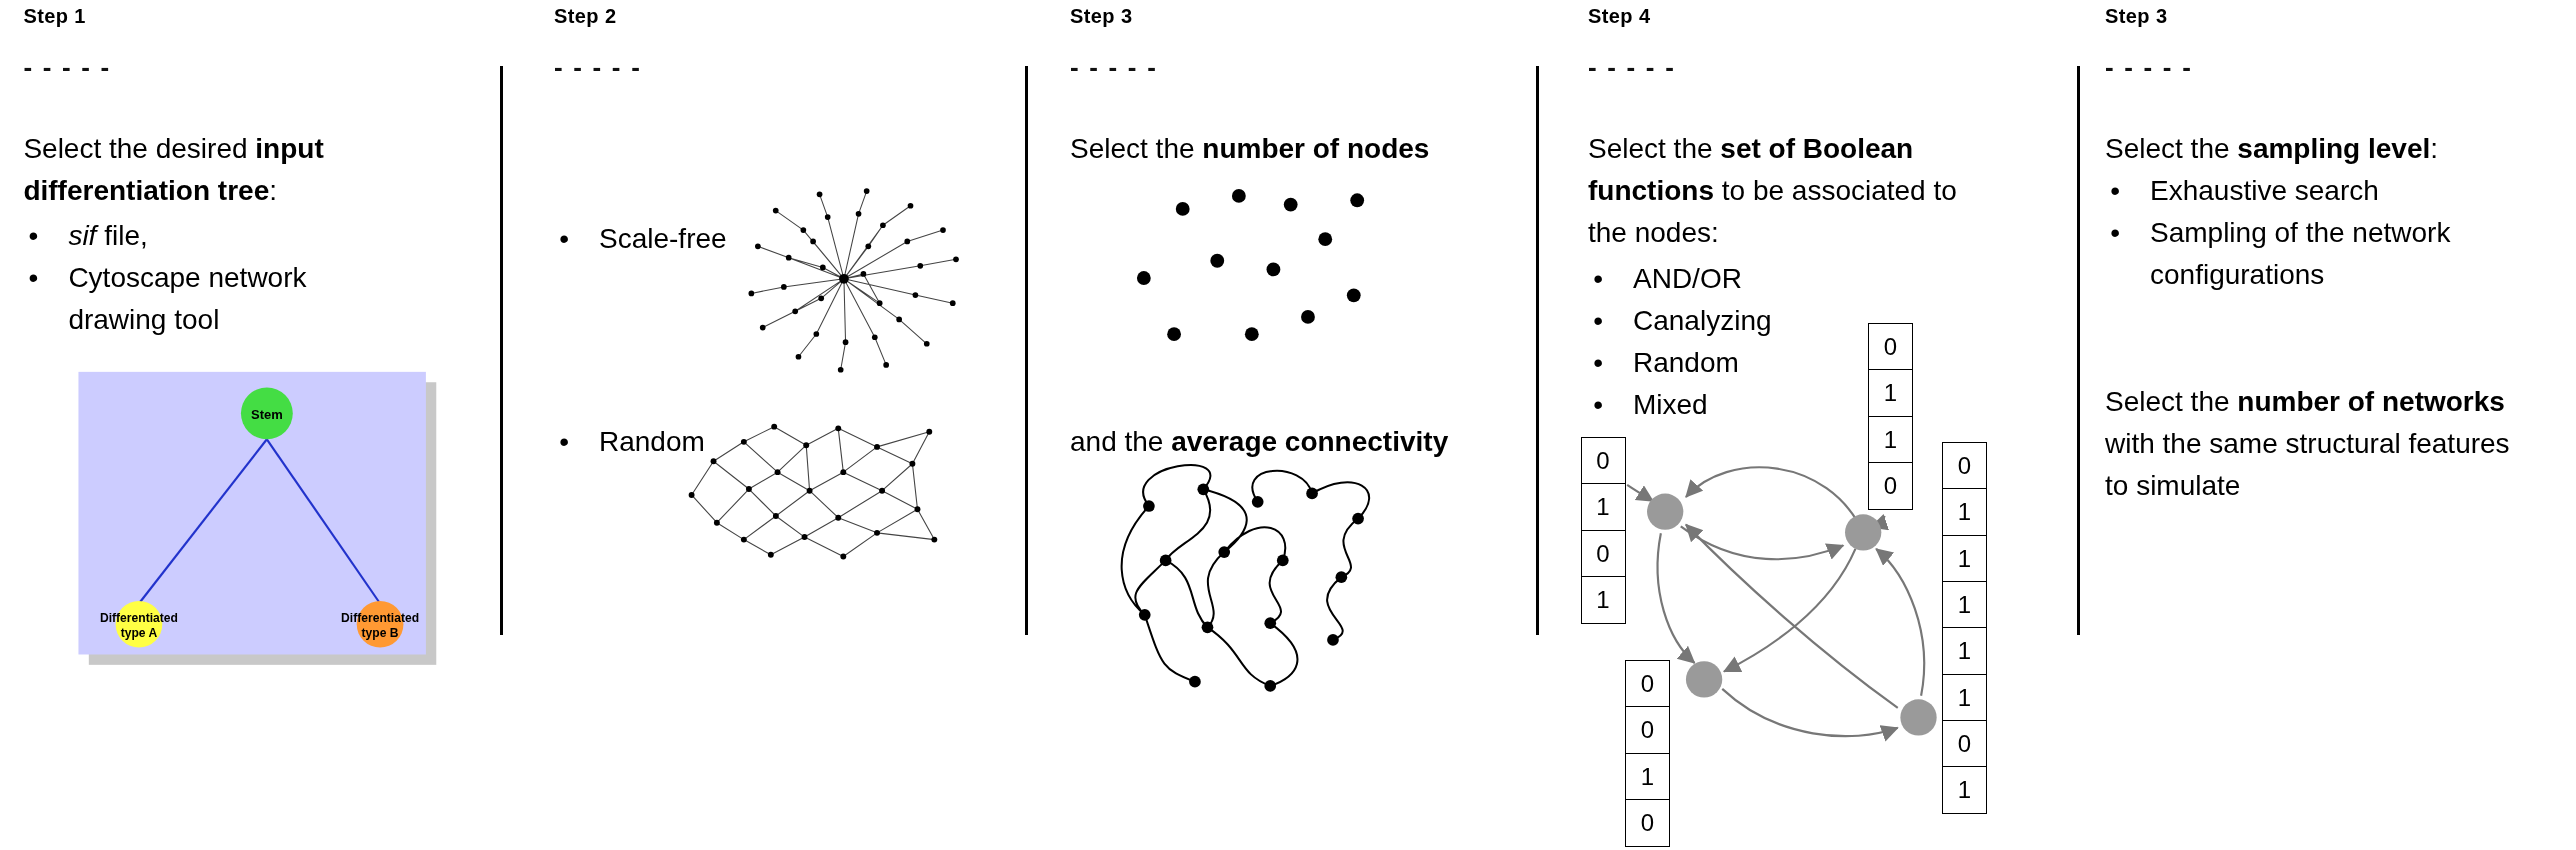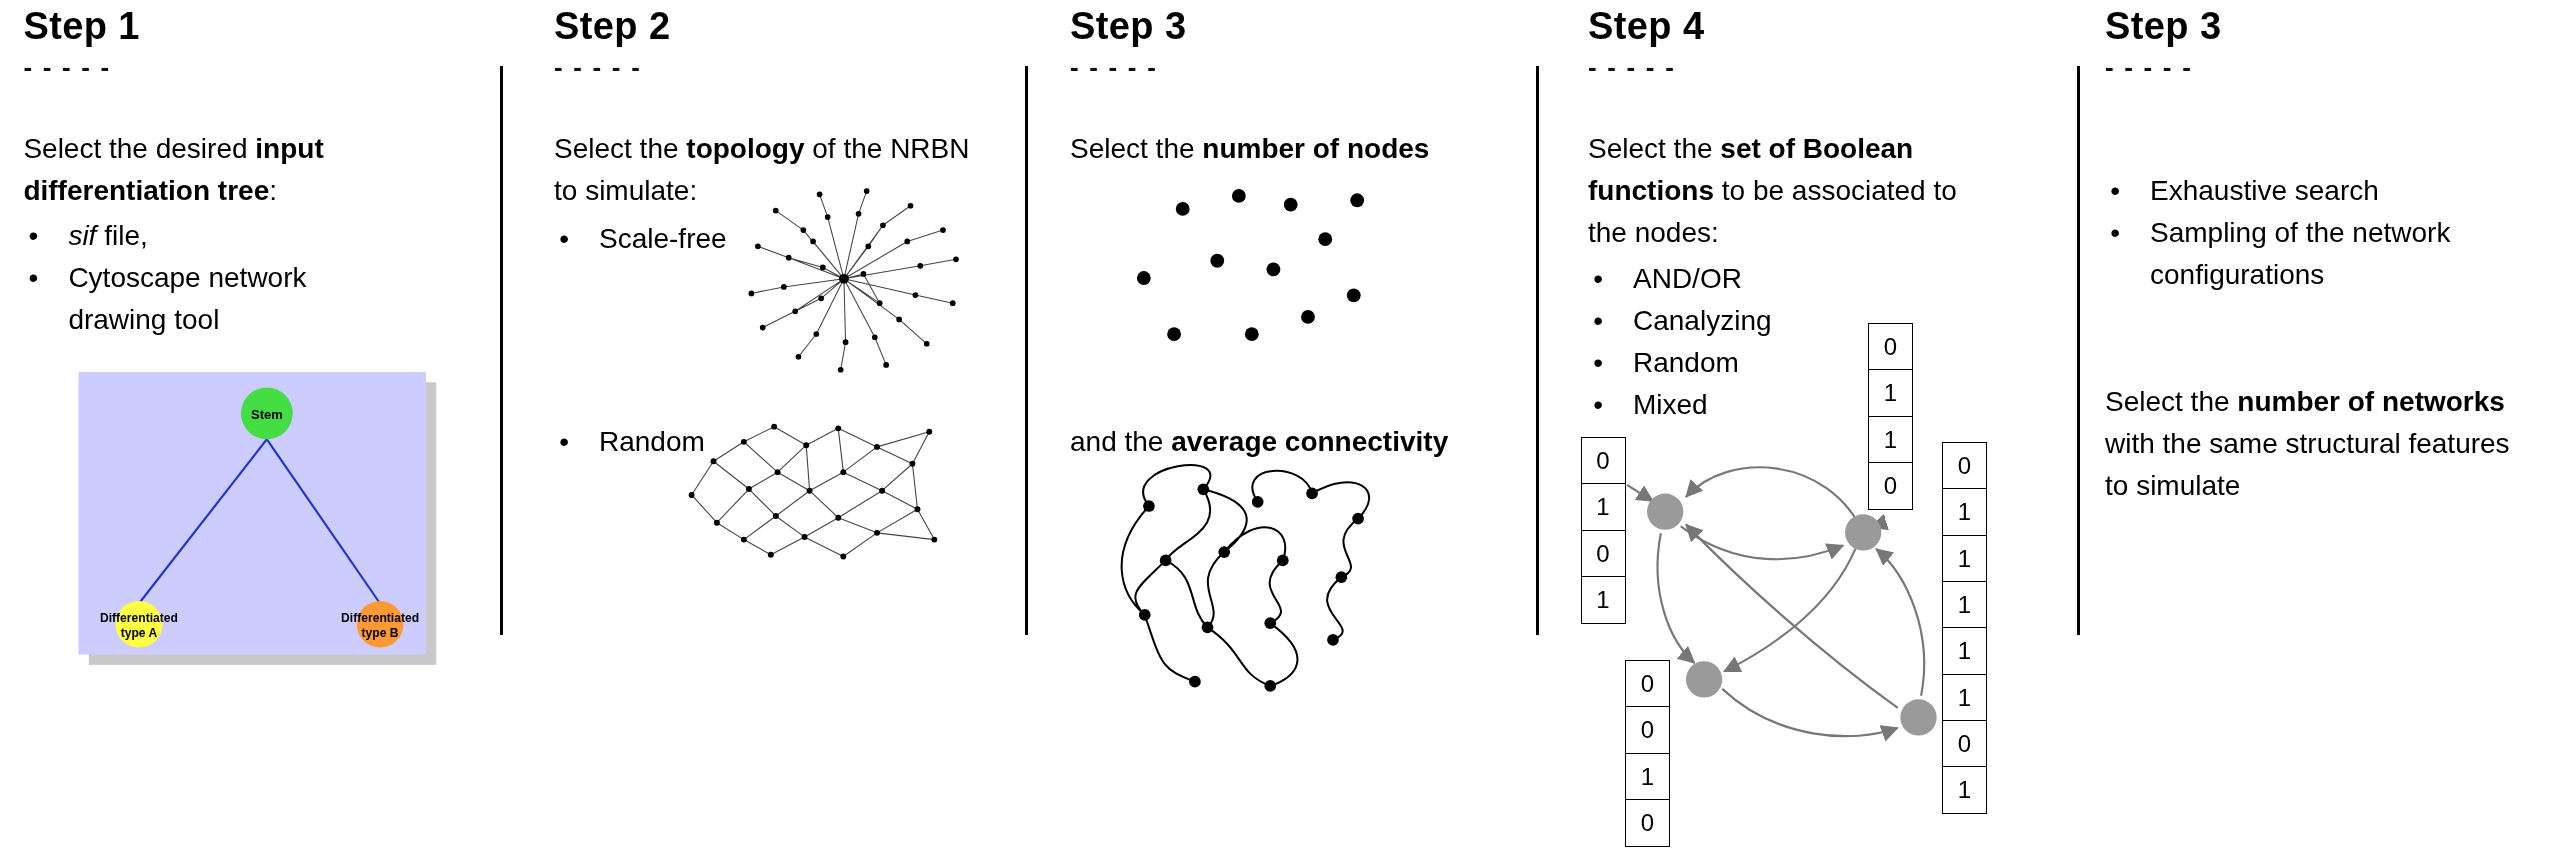--- a/index.html
+++ b/index.html
@@ -1,21 +1,21 @@
 <!DOCTYPE html>
 <html style="font-size:14px"><head>
 <meta charset="utf-8">
 <style>
   *{margin:0;padding:0;box-sizing:border-box}
   html,body{background:#fff}
   body{font-family:"Liberation Sans",sans-serif;color:#000}
   #canvas{position:relative;width:2576px;height:851px;background:#fff;overflow:hidden}
   .col{position:absolute;top:0;height:851px}
   .col>*{position:absolute;left:0}
-  .step-title{top:5.2px;font-size:38px;font-weight:700;letter-spacing:0.4px}
+  .step-title{top:5.2px;font-size:20px;font-weight:700;letter-spacing:0.4px}
   .dashes{top:52px;font-size:26px;font-weight:700;letter-spacing:1.7px;color:#111}
   .para{font-size:28px;line-height:42px}
   .para b{font-weight:700}
   .bullets{list-style:none}
   .bullet{display:flex;font-size:28px;line-height:42px}
   .mark{flex:0 0 45px;padding-left:5.2px}
   .btext{flex:1}
   .divider{position:absolute;top:66px;width:2.6px;height:569px;background:#000}
   .tcol{position:absolute}
   .tcell{width:45px;height:48px;border:1.7px solid #000;background:#fff;display:flex;align-items:center;justify-content:center;font-size:24px}
@@ -60,21 +60,20 @@
       <text x="353" y="293" font-size="14" text-anchor="middle">Differentiated</text>
       <text x="353" y="311" font-size="14" text-anchor="middle">type B</text>
     </svg>
   </section>
 
   <div class="divider" style="left:500px"></div>
 
   <section class="col" style="left:554px;width:467px">
     <h2 class="step-title">Step 2</h2>
     <div class="dashes">- - - - -</div>
-    <p class="para" style="top:128px;width:433px"><span>Select the </span><b>topology</b><span> of the NRBN to simulate:</span></p>
     <div class="bullet" style="top:218px;width:277px">
       <span class="mark">•</span>
       <span class="btext">Scale-free</span>
     </div>
     <svg style="top:183px;left:151px" width="273" height="203" viewBox="0 0 330 250">
       <path fill="none" stroke="#444" stroke-width="1.3" d="M168,118L118,58M168,118L148,42M168,118L186,38M168,118L216,52M168,118L246,72M168,118L262,102M168,118L256,138M168,118L236,168M168,118L206,190M168,118L170,196M168,118L134,186M168,118L108,158M168,118L94,128M168,118L100,92M168,118L130,72M168,118L198,78M168,118L212,148M168,118L140,142M168,118L192,112M168,118L142,104M118,58L84,34M148,42L138,14M186,38L196,10M216,52L250,28M246,72L290,58M262,102L306,94M256,138L302,148M236,168L270,198M206,190L220,224M170,196L164,230M134,186L112,214M108,158L68,178M94,128L54,136M100,92L62,78M198,78L216,52M140,142L108,158M192,112L212,148M142,104L100,92"></path>
       <g fill="#000">
         <circle cx="168" cy="118" r="6"></circle>
         <circle cx="118" cy="58" r="3.5"></circle>
           <circle cx="148" cy="42" r="3.5"></circle>
@@ -271,20 +270,21 @@
       <div class="tcell">0</div>
       <div class="tcell">1</div>
     </div>
   </div>
 
   <div class="divider" style="left:2077px"></div>
 
   <section class="col" style="left:2105px;width:459px">
     <h2 class="step-title">Step 3</h2>
     <div class="dashes">- - - - -</div>
+    <p class="para" style="top:128px;width:459px"><span>Select the </span><b>sampling level</b><span>:</span></p>
     <ul class="bullets" style="top:170px;width:459px">
       <li class="bullet">
           <span class="mark">•</span>
           <span class="btext">Exhaustive search</span>
         </li>
       <li class="bullet">
           <span class="mark">•</span>
           <span class="btext" style="max-width:372px">Sampling of the network configurations</span>
         </li>
     </ul>

